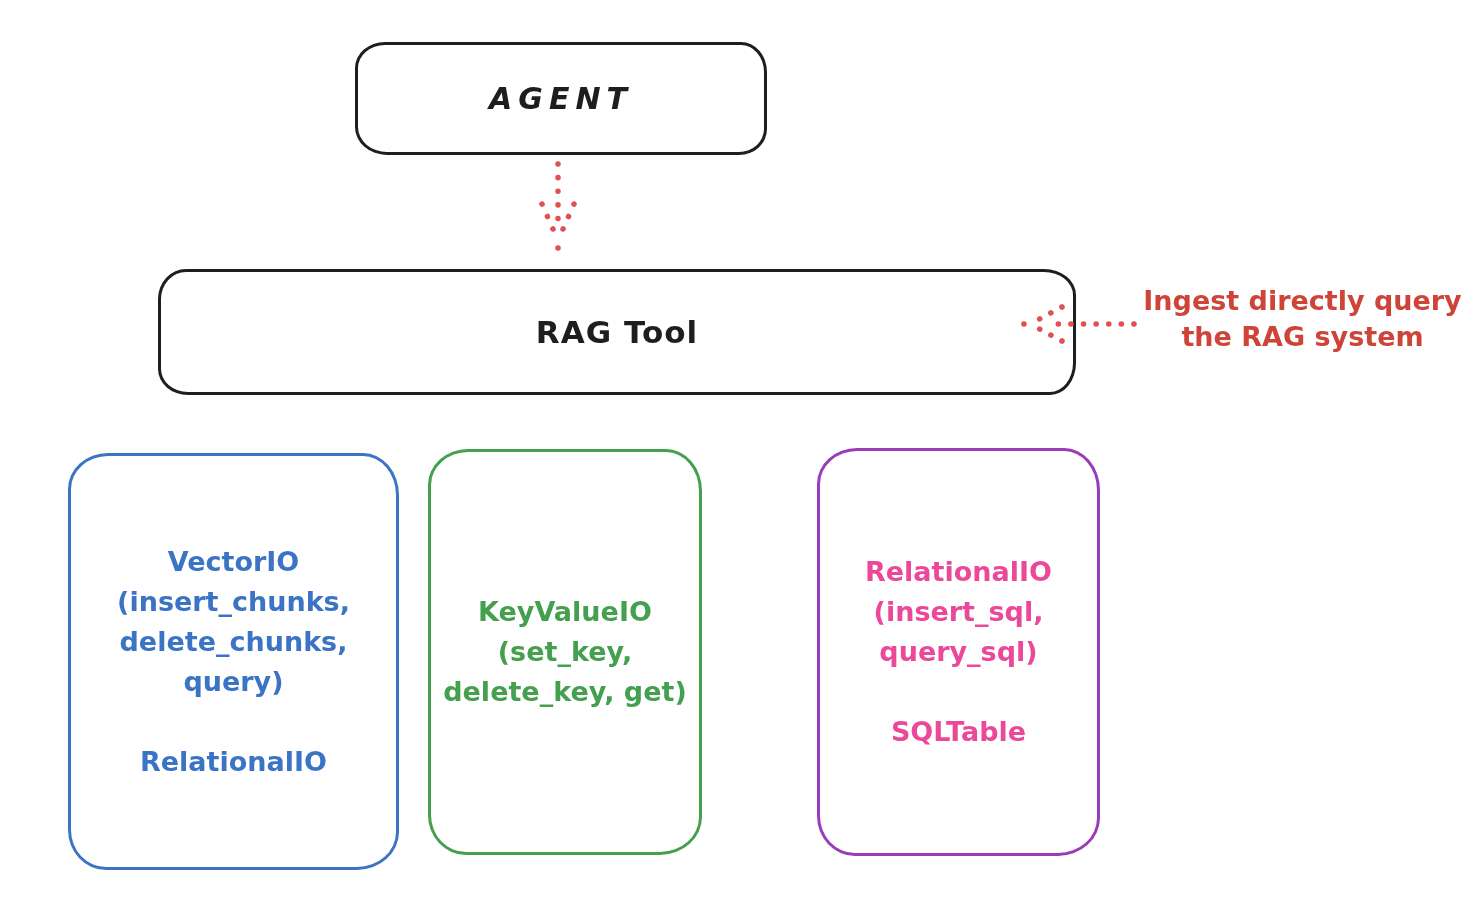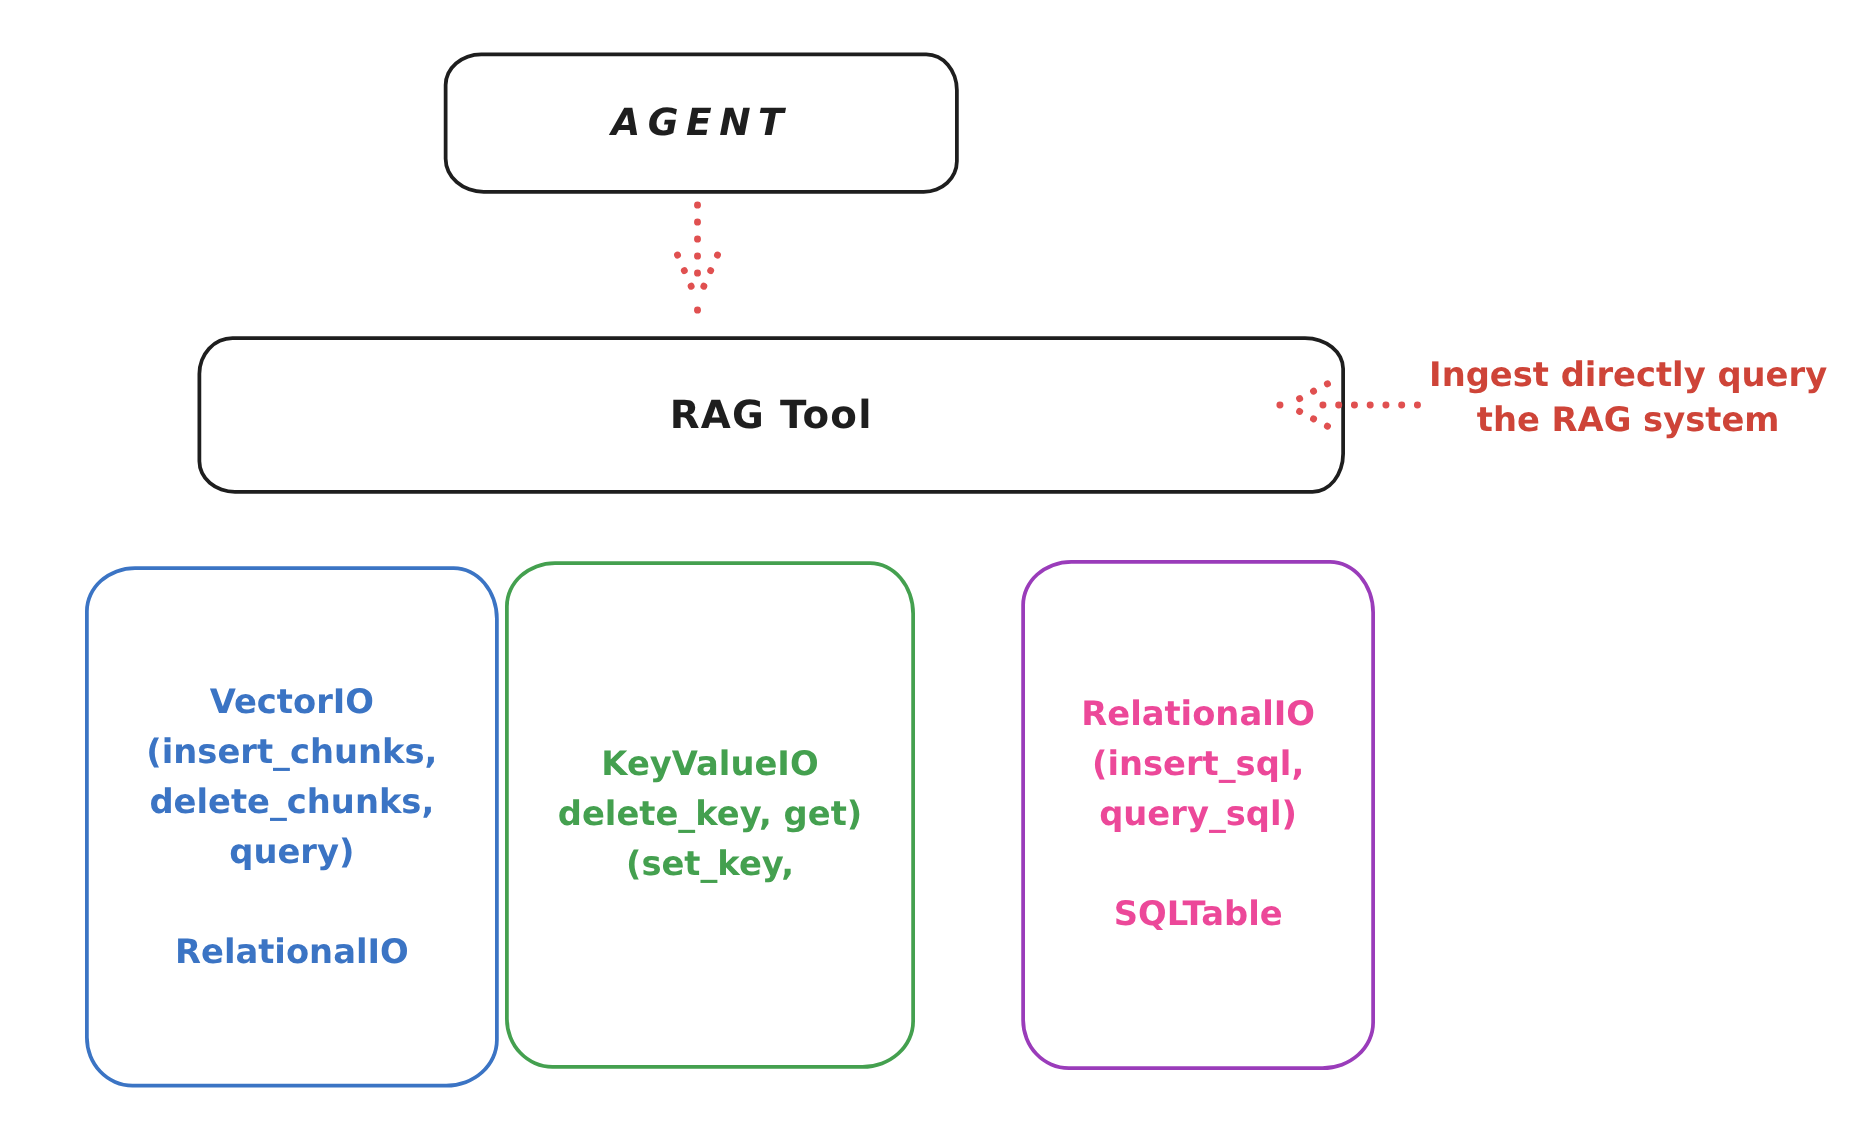--- a/index.html
+++ b/index.html
@@ -56,21 +56,21 @@
     flex-direction: column;
     align-items: center;
     justify-content: center;
     box-sizing: border-box;
     text-align: center;
     font-size: 27px;
     font-weight: 600;
     line-height: 40px;
   }
   #backend-0 { left: 68px;  top: 453px; width: 331px; height: 417px; }
-  #backend-1 { left: 404px; top: 449px; width: 328px; height: 406px; }
+  #backend-1 { left: 428px; top: 449px; width: 274px; height: 406px; }
   #backend-2 { left: 785px; top: 448px; width: 283px; height: 408px; }
   .index-label { margin-top: 40px; }
   
   #annotation {
     position: absolute;
     left: 1135px; top: 283px; width: 335px;
     text-align: center;
     font-size: 27px;
     font-weight: 700;
     line-height: 36px;
@@ -121,22 +121,22 @@
       <div>(insert_chunks,</div>
       <div>delete_chunks,</div>
       <div>query)</div>
     </div>
     <div class="index-label">RelationalIO</div>
   </div>
 
   <div class="backend" id="backend-1" style="border-color: rgb(68, 160, 79); color: rgb(68, 160, 79);">
     <div class="io">
       <div>KeyValueIO</div>
+      <div>(set_key,</div>
       <div>delete_key, get)</div>
-      <div>(set_key,</div>
     </div>
   </div>
 
   <div class="backend" id="backend-2" style="border-color: rgb(154, 60, 186); color: #ec4899; margin-left: 32px;">
     <div class="io">
       <div>RelationalIO</div>
       <div>(insert_sql,</div>
       <div>query_sql)</div>
     </div>
     <div class="index-label">SQLTable</div>

